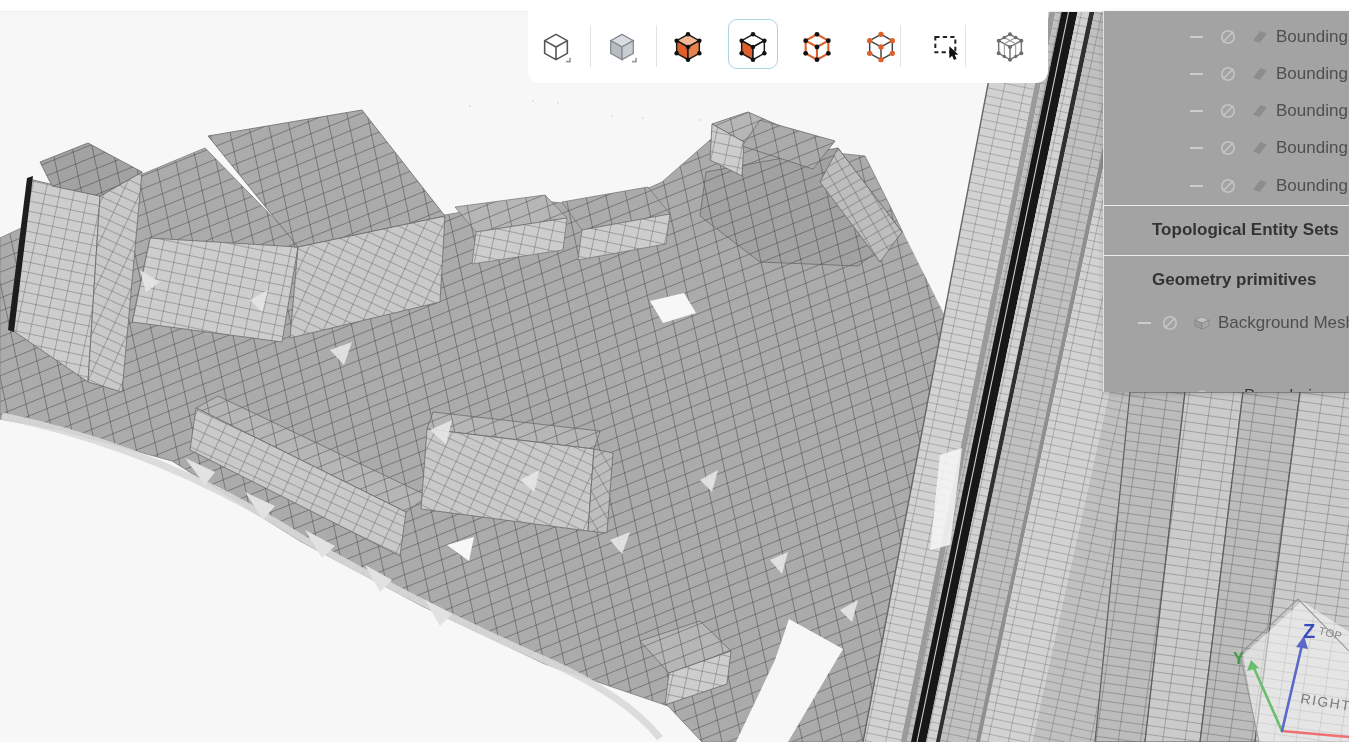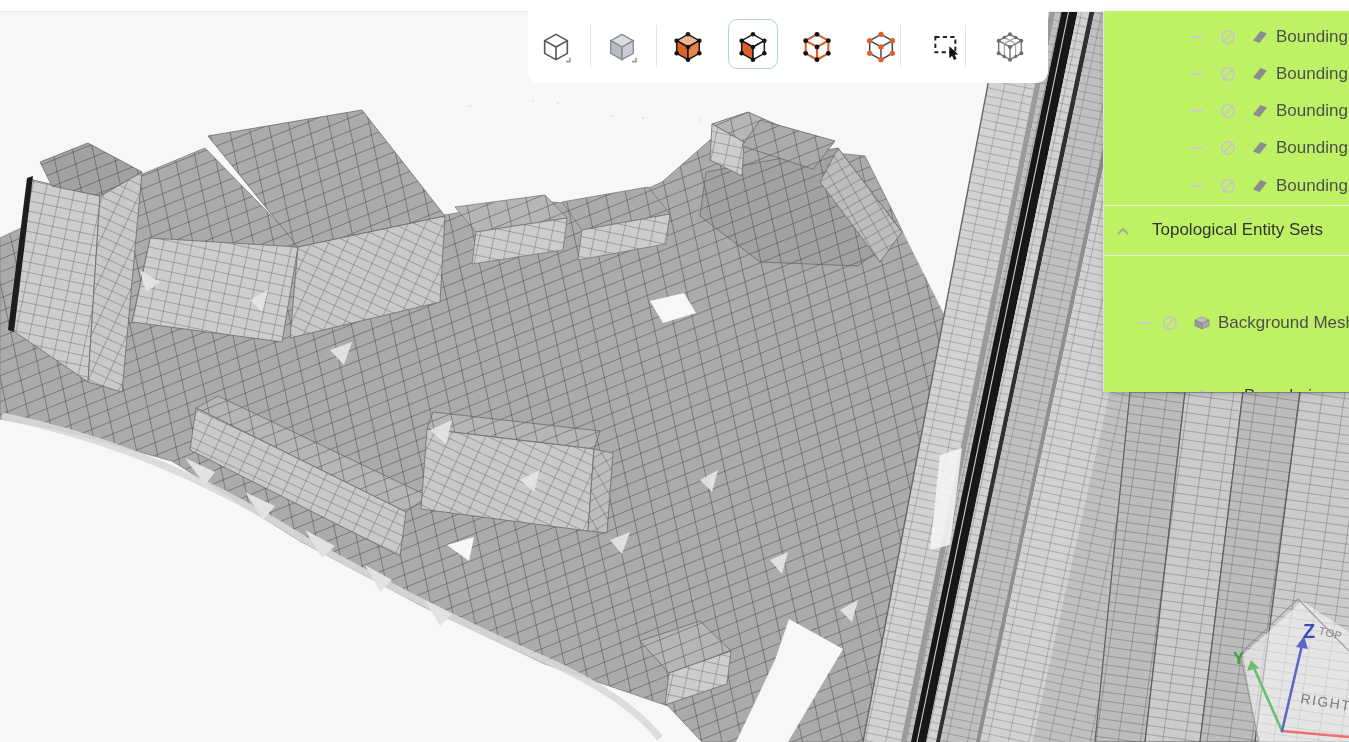--- a/index.html
+++ b/index.html
@@ -10,33 +10,33 @@
             border-bottom:1px solid #ececec;z-index:5;}
   
   .toolbar{position:absolute;left:528px;top:11px;width:520px;height:72px;background:#ffffff;
            border-radius:0 0 12px 12px;z-index:6;}
   .tool{position:absolute;top:16px;width:40px;height:40px;display:flex;align-items:center;
         justify-content:center;}
   .sep{position:absolute;top:14px;width:1px;height:42px;background:#e3e3e3;}
   .sel-ring{position:absolute;left:200px;top:8px;width:50px;height:50px;background:#fff;
             border:1.5px solid #aed2e6;border-radius:9px;box-sizing:border-box;}
   
-  .panel{position:absolute;left:1103px;top:11px;width:246px;height:381px;background:#bef264;
+  .panel{position:absolute;left:1103px;top:11px;width:246px;height:381px;background:#a3a3a3;
          border-left:1px solid #e2e2e2;box-shadow:0 2px 6px rgba(0,0,0,0.16);z-index:6;
          overflow:hidden;}
   .prow{position:absolute;left:0;width:100%;height:37px;}
   .prow span.lbl{position:absolute;top:8px;font-size:17px;color:#4f4f4f;white-space:nowrap;}
   .dash{position:absolute;top:17px;width:13px;height:2px;background:#cccccc;}
   .eye{position:absolute;top:9px;width:18px;height:18px;}
   .tico{position:absolute;top:9px;width:20px;height:18px;}
   .deep .dash{left:86px}.deep .eye{left:115px}.deep .tico{left:146px}.deep .lbl{left:172px}
   .mid  .dash{left:34px}.mid  .eye{left:57px} .mid  .tico{left:88px} .mid  .lbl{left:114px}
   .sec{position:absolute;left:0;width:100%;height:44px;}
   .sec .chev{position:absolute;left:12px;top:18px;width:14px;height:8px;}
-  .sec .title{position:absolute;left:48px;top:11px;font-size:17px;font-weight:normal;color:#333;
+  .sec .title{position:absolute;left:48px;top:11px;font-size:17px;font-weight:bold;color:#333;
               white-space:nowrap;}
   .pdiv{position:absolute;left:0;width:100%;height:1px;background:#ececec;}
   .cliprow{position:absolute;left:0;top:374px;width:100%;height:7px;overflow:hidden;}
   .cliprow .tico{top:2px;left:88px;}
   .cliprow span.lbl{position:absolute;left:140px;top:1px;font-size:17px;color:#3a3a3a;
                     white-space:nowrap;}
 </style>
 </head>
 <body>
 
@@ -387,20 +387,26 @@
 
     <div class="sec" style="top:198px">
       <svg class="chev" viewBox="0 0 14 8">
         <polyline points="2,7 7,2 12,7" fill="none" stroke="#a3a3a3" stroke-width="1.8"></polyline>
         </svg>
       <span class="title">Topological Entity Sets</span>
     </div>
 
     <div class="pdiv" style="top:244px"></div>
 
+    <div class="sec" style="top:248px">
+      <svg class="chev" viewBox="0 0 14 8">
+        <polyline points="2,7 7,2 12,7" fill="none" stroke="#a3a3a3" stroke-width="1.8"></polyline>
+        </svg>
+      <span class="title">Geometry primitives</span>
+    </div>
 
     <div class="prow mid" style="top:294px">
       <span class="dash"></span>
       <svg class="eye" viewBox="0 0 18 18">
         <circle cx="9" cy="9" r="6.2" fill="none" stroke="#c5c5c5" stroke-width="1.6"></circle>
         <line x1="3.8" y1="14.2" x2="14.2" y2="3.8" stroke="#c5c5c5" stroke-width="1.6"></line>
         </svg>
       <svg class="tico" viewBox="0 0 20 16">
         <polygon points="3,5 10,2 17,5 10,8" fill="#c2c2c2" stroke="#777" stroke-width="0.5"></polygon>
         <polygon points="3,5 10,8 10,14 3,11" fill="#9b9b9b" stroke="#777" stroke-width="0.5"></polygon>

